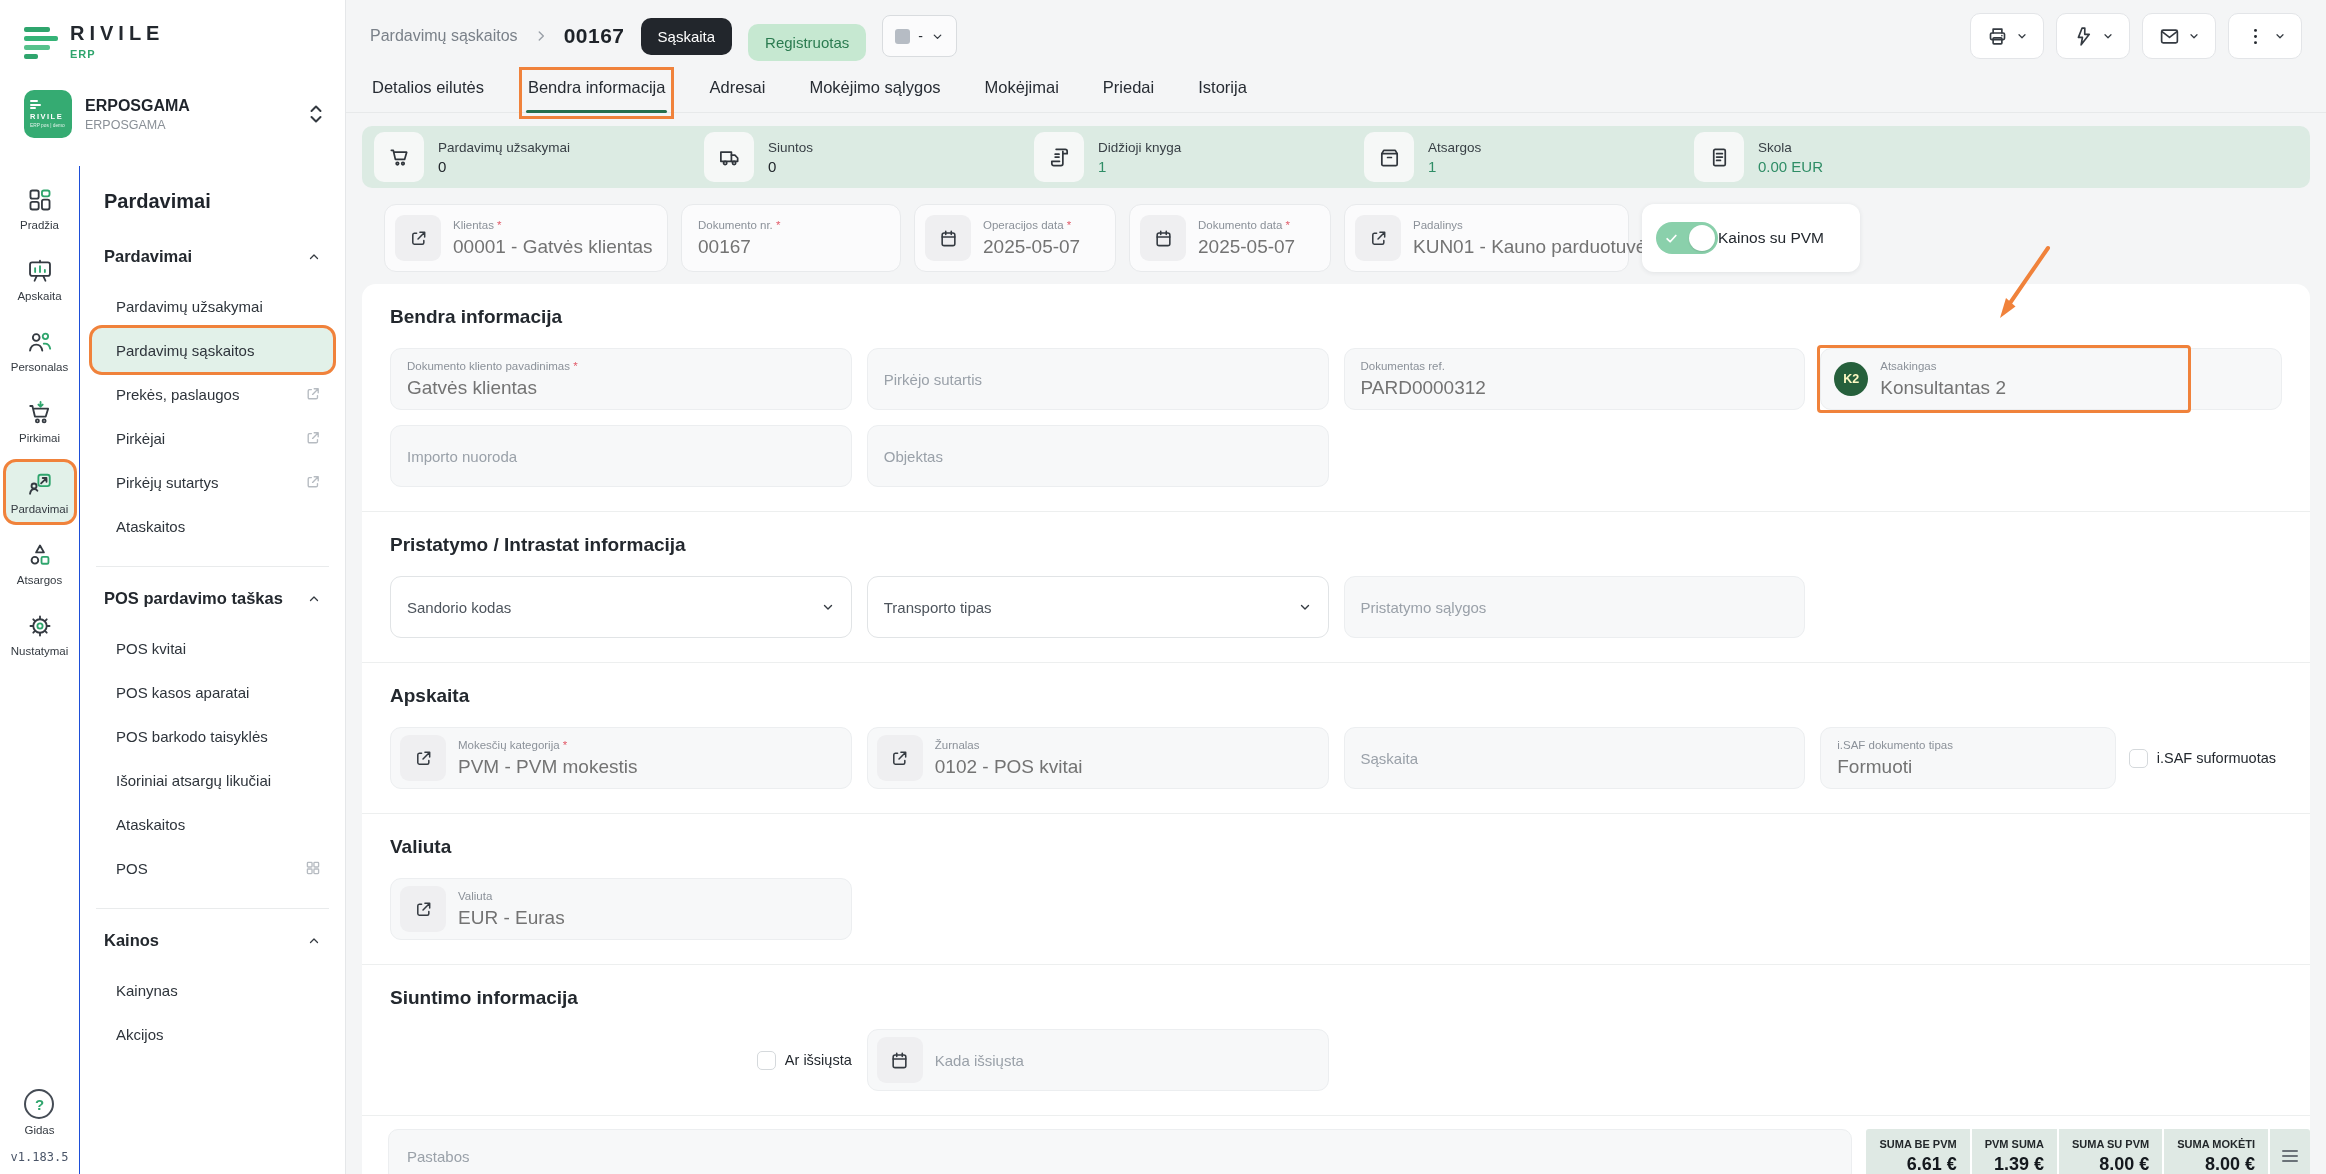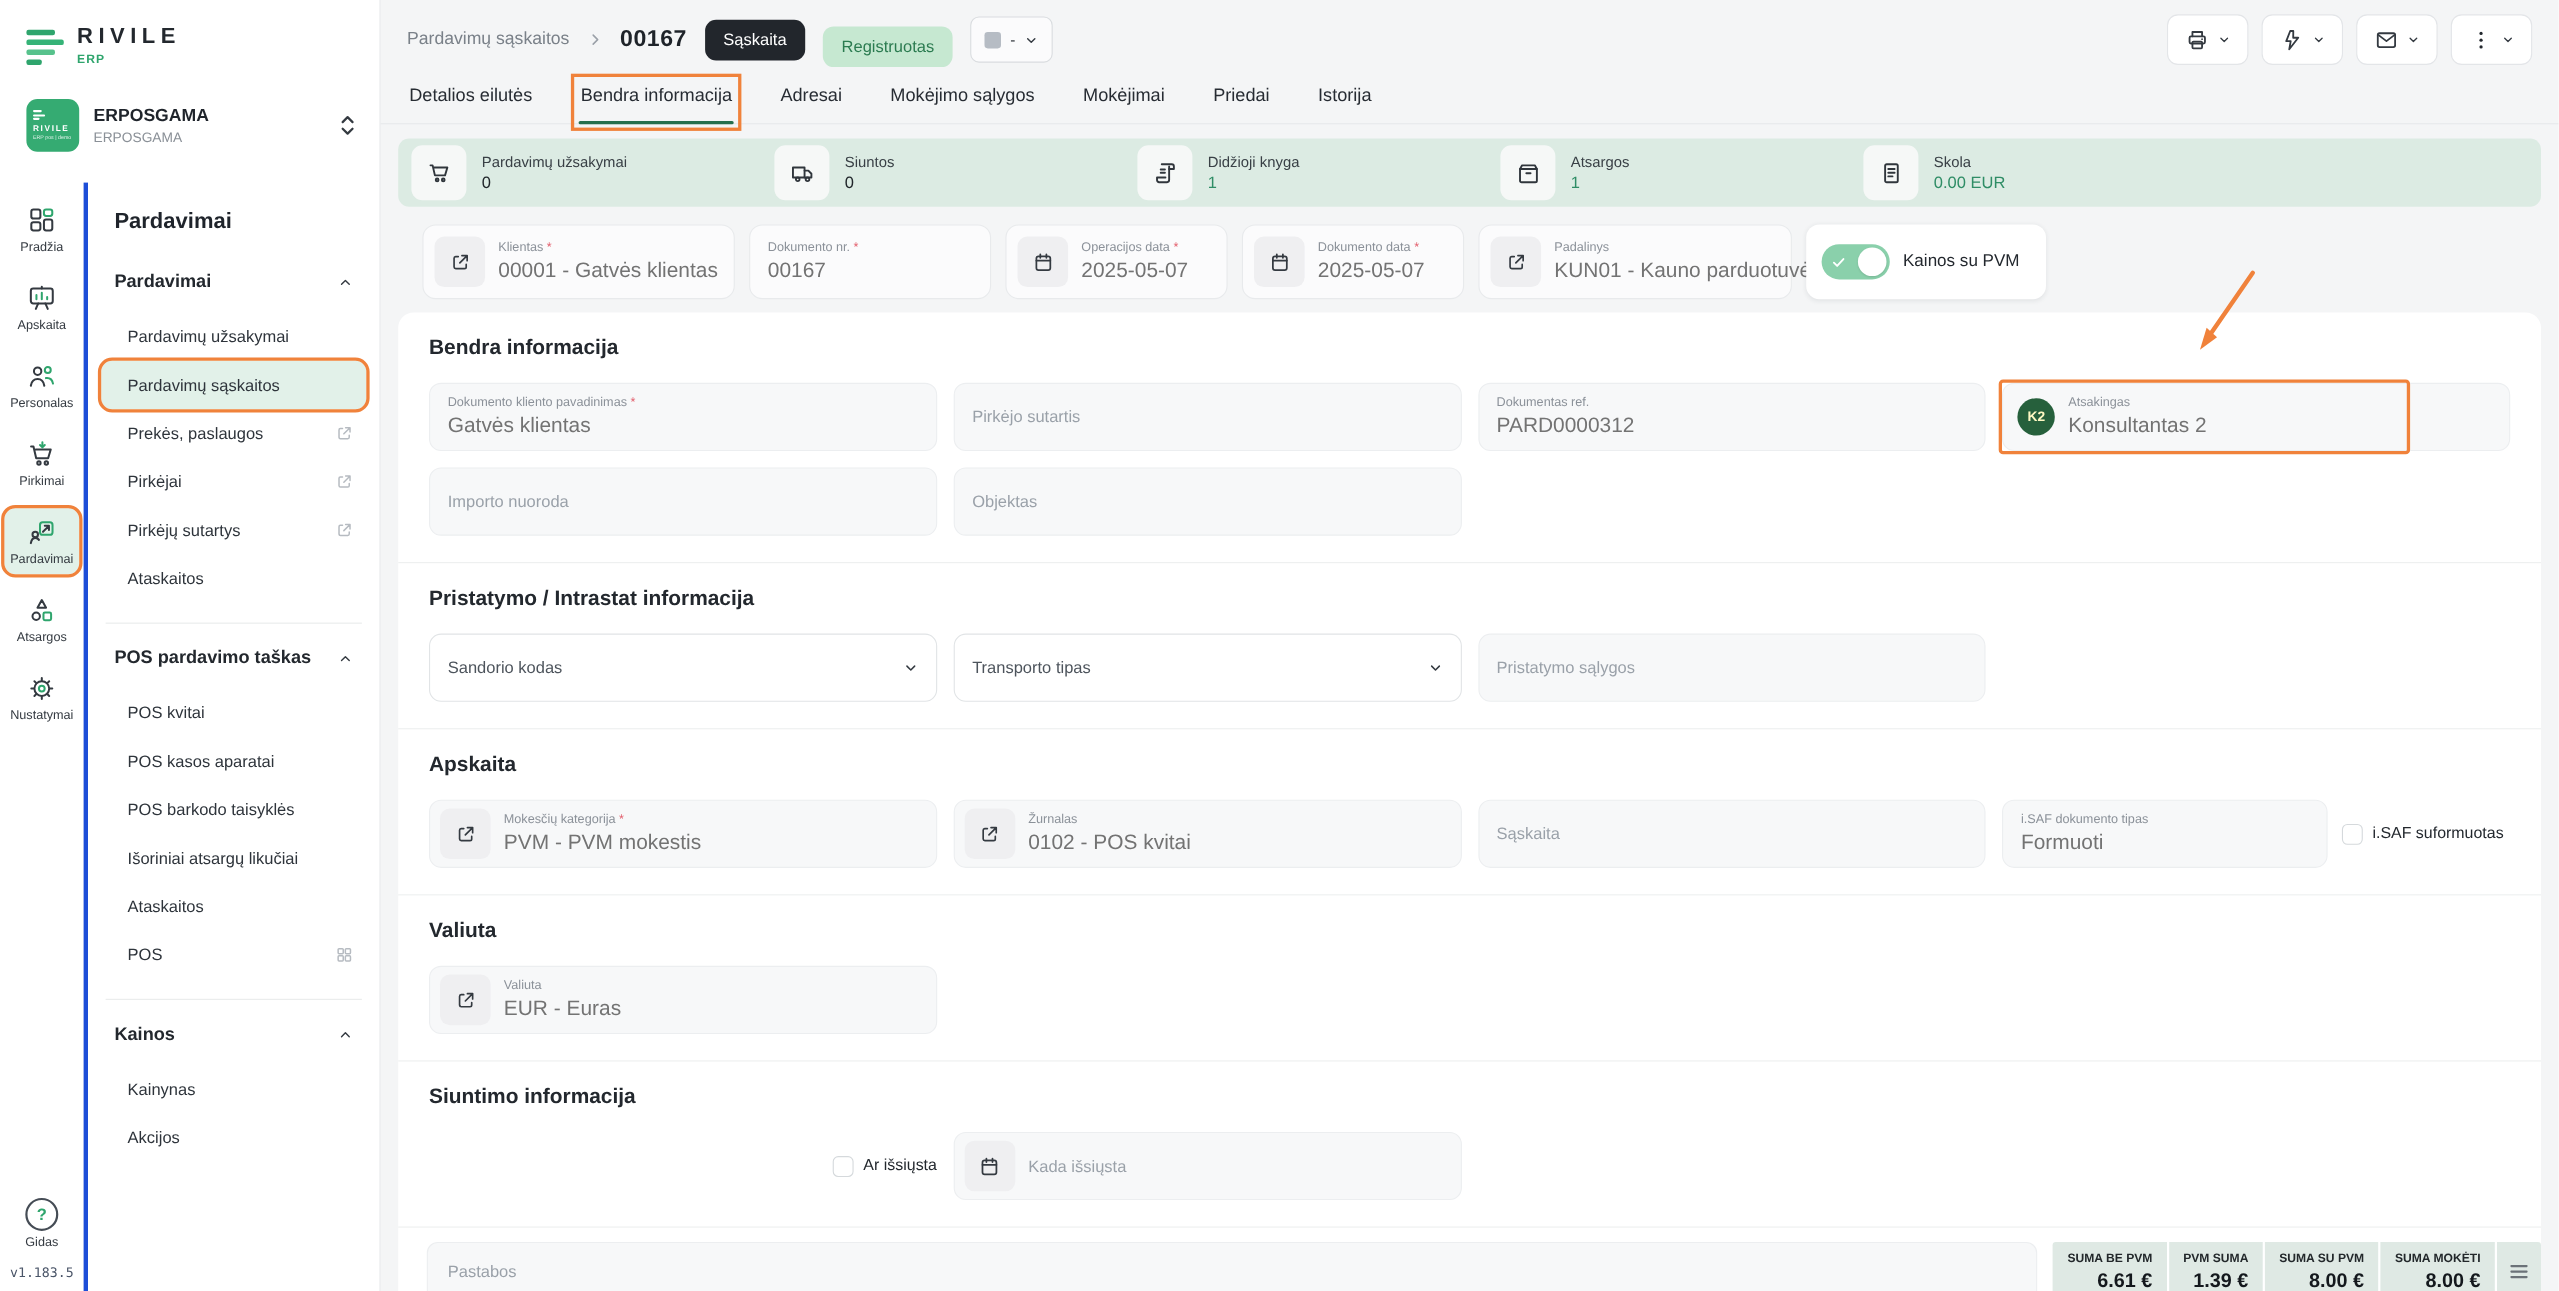--- a/index.html
+++ b/index.html
@@ -32,21 +32,21 @@
   .ws-badge .mini-bars i:nth-child(1){ width:8px; }
   .ws-badge .mini-bars i:nth-child(2){ width:11px; }
   .ws-badge .mini-bars i:nth-child(3){ width:6px; }
   .ws-b1 { font-size:7.5px; font-weight:700; letter-spacing:1.5px; }
   .ws-b2 { font-size:4.8px; opacity:.85; margin-top:1.5px; white-space:nowrap; }
   .ws-name { font-size:16px; font-weight:700; color:#1f242b; }
   .ws-sub { font-size:12.5px; color:#8a9097; margin-top:3px; }
   .ws-chev { margin-left:auto; }
 
   .side-body { flex:1; display:flex; min-height:0; }
-  .rail { width:80px; flex:none; border-right:4px solid #1d4ed8; display:flex; flex-direction:column; align-items:center; padding-top:12px; }
+  .rail { width:80px; flex:none; border-right:1px solid #1d4ed8; display:flex; flex-direction:column; align-items:center; padding-top:12px; }
   .rail-item { width:68px; padding:9px 2px 7px; margin-bottom:11px; display:flex; flex-direction:column; align-items:center; gap:6px; border-radius:10px; cursor:pointer; }
   .rail-item .lbl { font-size:11.5px; color:#343a41; white-space:nowrap; }
   .rail-item.active { background:#e2f1e9; outline:3px solid #f0823b; }
   .rail-bottom { margin-top:auto; padding-bottom:10px; display:flex; flex-direction:column; align-items:center; }
   .gidas-ic { width:30px; height:30px; border:2.5px solid #454c55; border-radius:50%; display:flex; align-items:center; justify-content:center; color:#2fa56d; font-weight:700; font-size:15px; }
   .gidas-ic::after { content:"?"; }
   .gidas-lbl { font-size:11.5px; color:#343a41; margin-top:5px; }
   .version { margin-top:14px; font-family:"DejaVu Sans Mono","Liberation Mono",monospace; font-size:12px; color:#4a5568; white-space:nowrap; }
 
   .menu { flex:1; min-width:0; padding:10px 12px 0 12px; }
@@ -82,21 +82,21 @@
   .stat-val.green { color:#2f8d66; }
 
   .quick-row { margin:16px 16px 0 38px; flex:none; display:flex; gap:13px; align-items:stretch; }
   .qfield { background:#fbfbfc; border:1px solid #e8eaec; border-radius:12px; height:68px; display:flex; align-items:center; gap:12px; padding:0 12px 0 10px; cursor:pointer; }
   .qfield.noicon { padding-left:16px; }
   .tile { width:46px; height:46px; flex:none; background:#efeff1; border-radius:9px; display:flex; align-items:center; justify-content:center; }
   .f-lab { font-size:11.5px; color:#8b9199; margin-bottom:5px; white-space:nowrap; }
   .req::after { content:" *"; color:#e25c6a; }
   .f-val { font-size:19px; color:#737373; white-space:nowrap; }
   .w1{width:284px} .w2{width:220px} .w3{width:202px} .w4{width:202px} .w5{width:285px} .w6{width:218px}
-  .toggle-card { background:#fff; border-radius:12px; box-shadow:0 1px 5px rgba(30,40,50,.09); display:flex; align-items:center; gap:12px; padding:0 14px; cursor:pointer; }
+  .toggle-card { background:#fff; border-radius:12px; box-shadow:0 1px 5px rgba(30,40,50,.09); display:flex; align-items:center; gap:0; padding:0 14px; cursor:pointer; }
   .switch { width:62px; height:32px; flex:none; border-radius:16px; background:#8ad0ab; position:relative; display:flex; align-items:center; }
   .switch .chk { margin-left:9px; }
   .knob { position:absolute; right:3px; top:3px; width:26px; height:26px; border-radius:50%; background:#fff; box-shadow:0 1px 2px rgba(0,0,0,.12); }
   .toggle-lbl { font-size:15.5px; color:#23282e; white-space:nowrap; }
 
   .panel { flex:1; min-height:0; margin:12px 16px 0; background:#fff; border-radius:14px 14px 0 0; display:flex; flex-direction:column; }
   .section { padding:22px 28px 24px; border-bottom:1px solid #edefef; }
   .section.last { border-bottom:none; }
   .sec-h { font-size:19px; font-weight:700; color:#23282e; margin-bottom:20px; }
   .grid { display:grid; grid-template-columns:repeat(4,1fr); gap:15px; }

